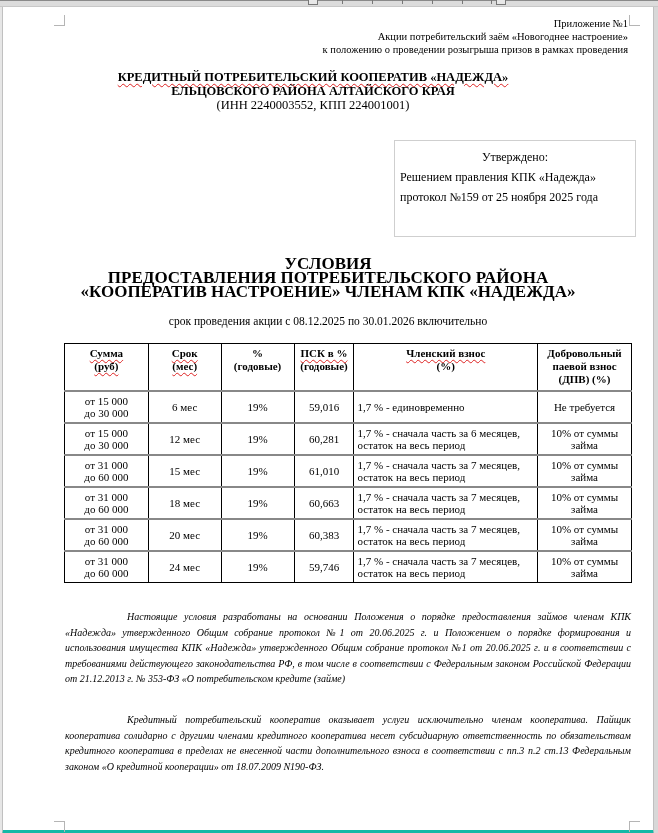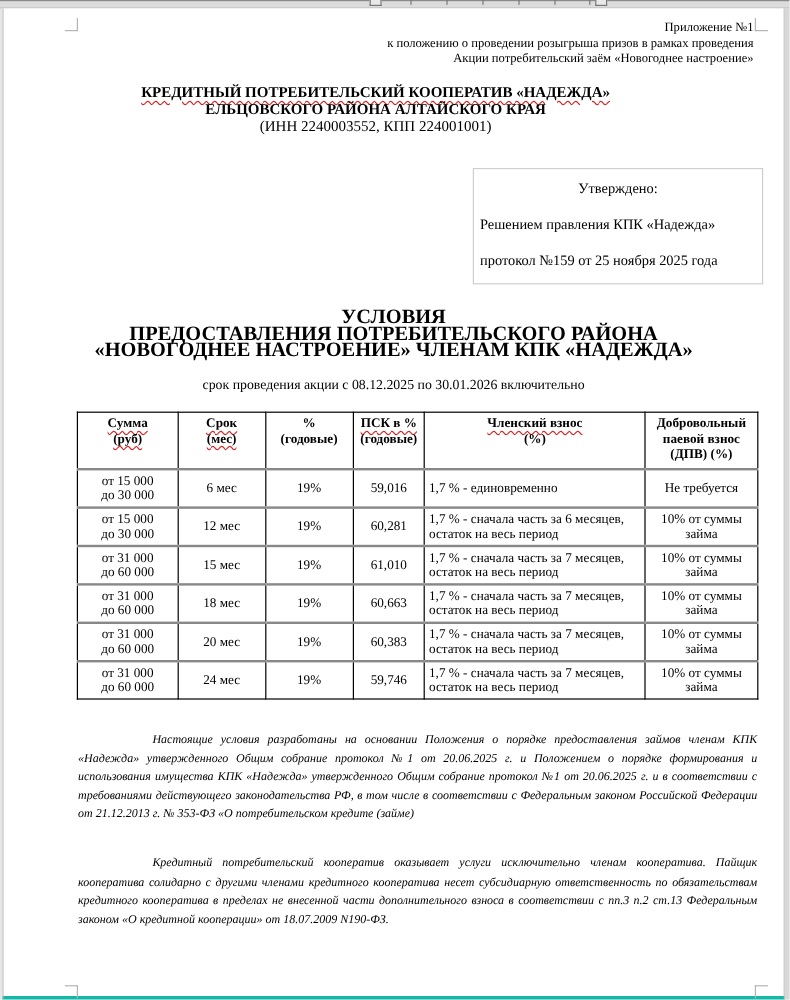--- a/index.html
+++ b/index.html
@@ -26,21 +26,21 @@
   .c-bl { left:51px; top:814px; border-right-width:1px; border-top-width:1px; }
   .c-br { left:626px; top:814px; border-left-width:1px; border-top-width:1px; }
 
   .annex { position:absolute; right:25px; top:10px; text-align:right; font-size:10.5px; line-height:13px; }
   .org { position:absolute; left:0; width:620px; top:63px; text-align:center; font-size:12.5px; line-height:14px; }
   .org .b { font-weight:bold; }
   .sq { text-decoration: underline wavy #d22; text-decoration-thickness:1px; text-underline-offset:2px; }
 
   .approved { position:absolute; left:391px; top:133px; width:240px; height:95px; border:1px solid #cfcfcf; font-size:12px; }
   .approved .h { text-align:center; margin-top:9px; }
-  .approved .l { padding-left:5px; margin-top:15px; }
+  .approved .l { padding-left:5px; margin-top:5px; }
 
   .title { position:absolute; left:0; width:650px; top:250px; text-align:center; font-weight:bold; font-size:17px; line-height:14px; }
   .period { position:absolute; left:0; width:650px; top:308px; text-align:center; font-size:11.5px; }
 
   table.terms {
     position:absolute; left:61px; top:336px; width:568px; border-collapse:collapse; font-size:11px;
   }
   table.terms td, table.terms th { border:1px solid #000; padding:1px 3px; vertical-align:middle; }
   table.terms tr.data td { border-top:2px solid #888; }
   table.terms tr.data:first-of-type td { border-top:1px solid #000; }
@@ -70,40 +70,40 @@
 </div>
 
 <div class="page">
   <div class="corner c-tl"></div>
   <div class="corner c-tr"></div>
   <div class="corner c-bl"></div>
   <div class="corner c-br"></div>
 
   <div class="annex">
     <div>Приложение №1</div>
+    <div>Акции  потребительский заём «Новогоднее настроение»</div>
     <div>к положению о проведении розыгрыша призов в рамках проведения</div>
-    <div>Акции  потребительский заём «Новогоднее настроение»</div>
   </div>
 
   <div class="org">
     <div class="b sq">КРЕДИТНЫЙ  ПОТРЕБИТЕЛЬСКИЙ КООПЕРАТИВ  «НАДЕЖДА»</div>
     <div class="b">ЕЛЬЦОВСКОГО РАЙОНА АЛТАЙСКОГО КРАЯ</div>
     <div>(ИНН 2240003552, КПП 224001001)</div>
   </div>
 
   <div class="approved">
     <div class="h">Утверждено:</div>
     <div class="l">Решением правления КПК «Надежда»</div>
     <div class="l">протокол №159 от 25 ноября 2025 года</div>
   </div>
 
   <div class="title">
     <div>УСЛОВИЯ</div>
     <div>ПРЕДОСТАВЛЕНИЯ  ПОТРЕБИТЕЛЬСКОГО  РАЙОНА</div>
-    <div>«НОВОГОДНЕЕ  НАСТРОЕНИЕ» ЧЛЕНАМ КПК «НАДЕЖДА»</div>
+    <div>«КООПЕРАТИВ  НАСТРОЕНИЕ» ЧЛЕНАМ КПК «НАДЕЖДА»</div>
   </div>
 
   <div class="period">срок проведения акции  с 08.12.2025 по 30.01.2026 включительно</div>
 
   <table class="terms">
     <colgroup>
       <col style="width:84px">
         <col style="width:73px">
         <col style="width:73px">
         <col style="width:60px">

